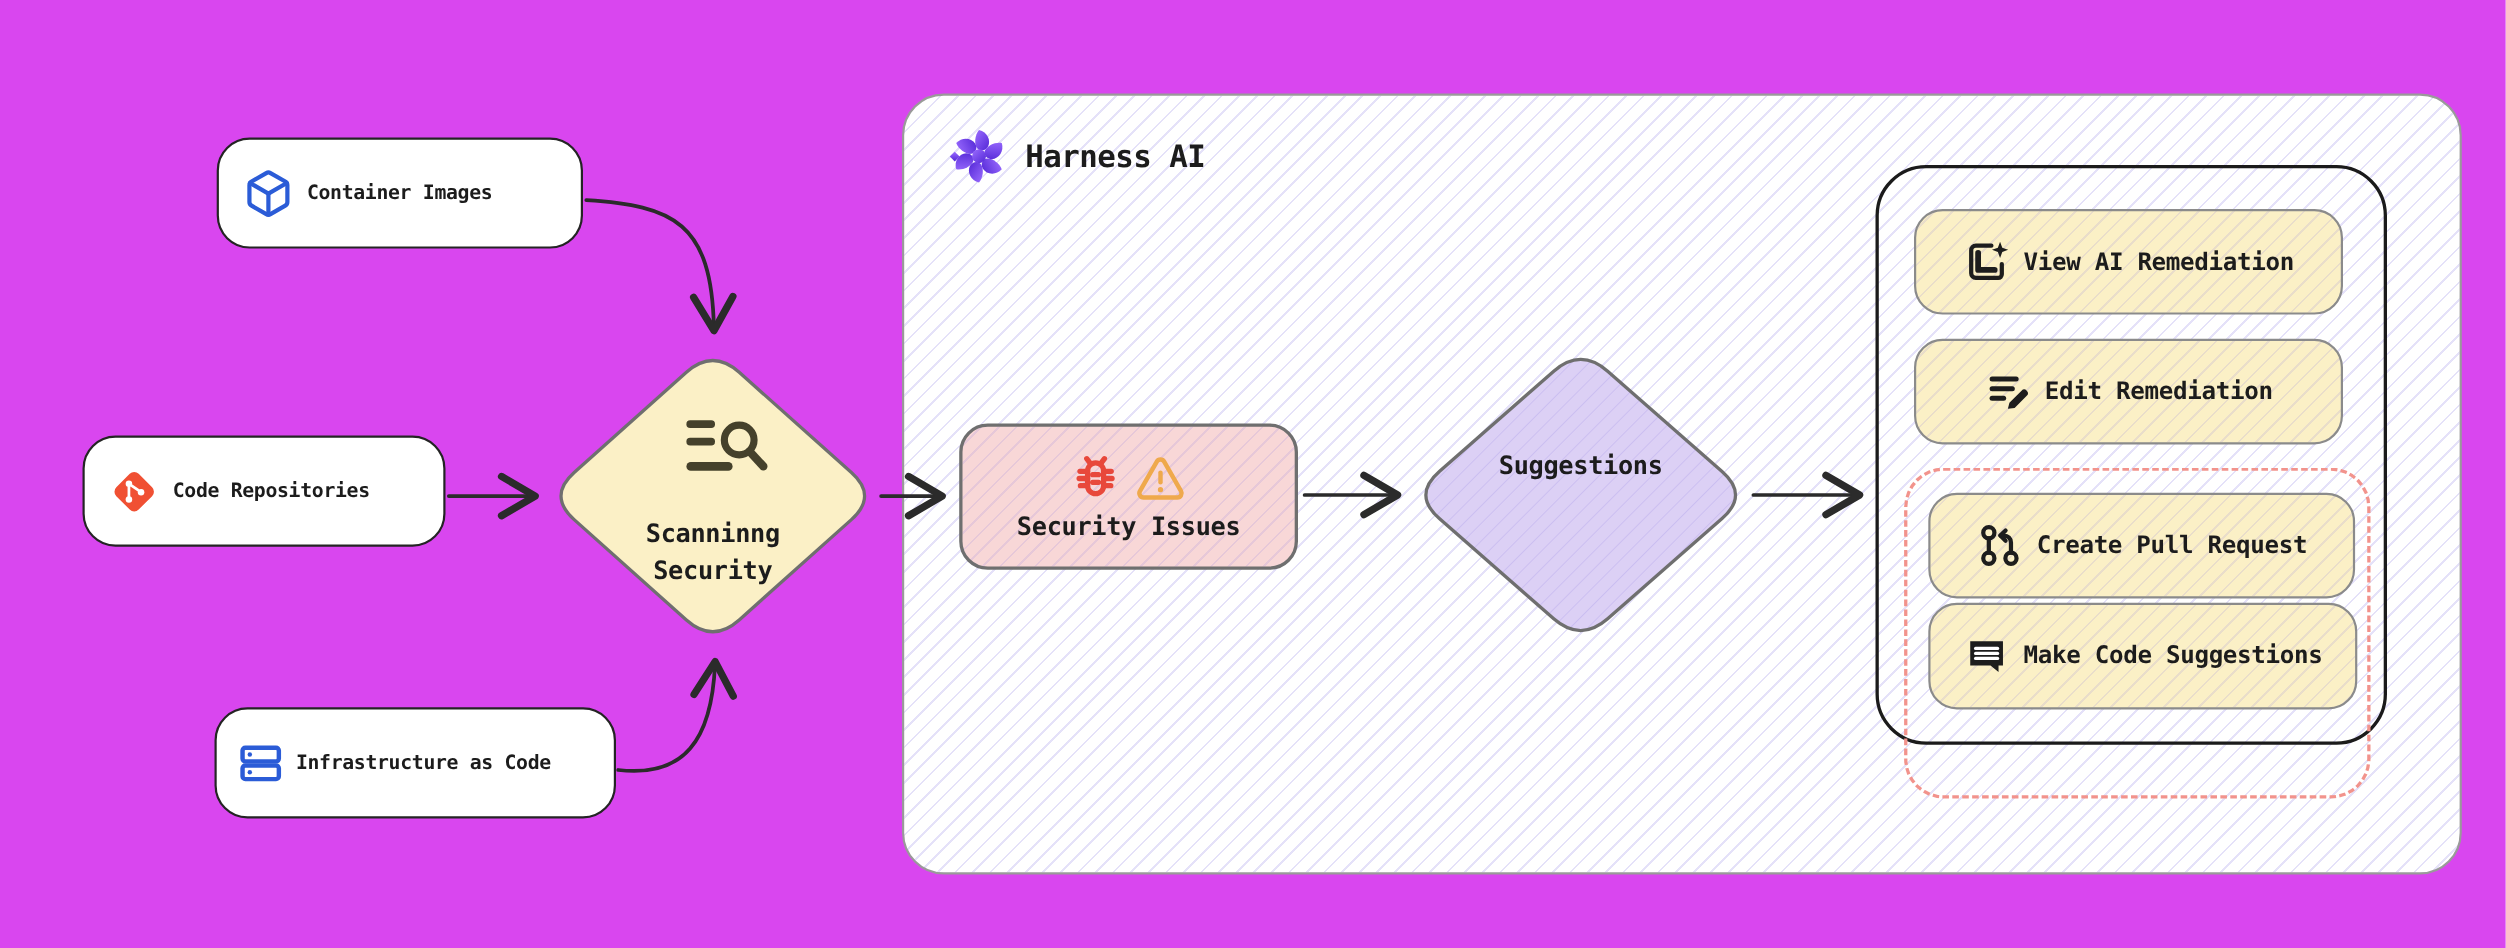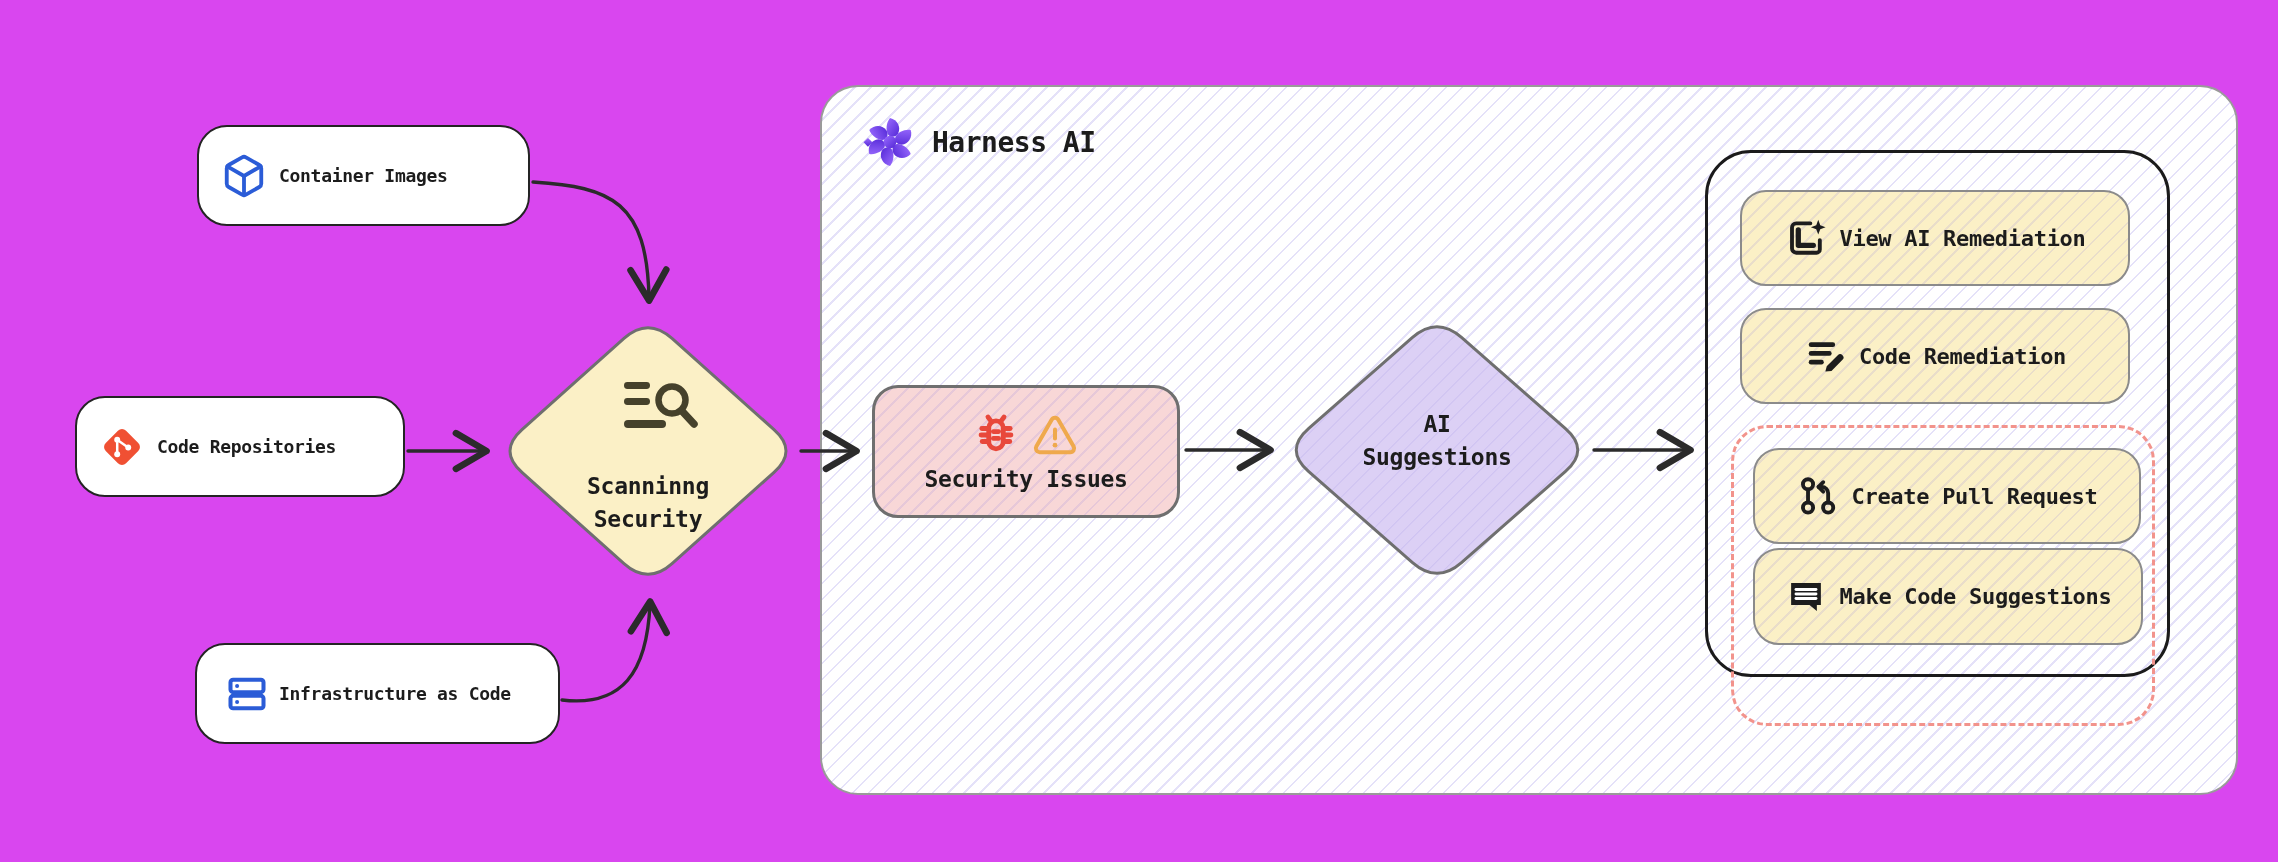--- a/index.html
+++ b/index.html
@@ -148,21 +148,21 @@
         <circle cx="30.5" cy="24.5" r="3.1"></circle>
       </g>
       <g stroke="#ffffff" stroke-width="2.6" stroke-linecap="round">
         <path d="M19 19.5v9"></path>
         <path d="M21.5 18.2 27.8 22.6"></path>
       </g>
     </svg>
     <span class="lbl">Code Repositories</span>
   </div>
 
-  <div class="node" style="left:195px; top:643px; width:365px; height:101px; padding-left:28px; gap:10px;">
+  <div class="node" style="left:195px; top:643px; width:365px; height:101px; padding-left:18px; gap:10px;">
     <svg width="44" height="44" viewBox="0 0 24 24">
       <g stroke="#2B5CD7" stroke-width="2.2" fill="none" stroke-linejoin="round">
         <rect x="3" y="4.2" width="18" height="6.8" rx="1.4"></rect>
         <rect x="3" y="13" width="18" height="6.8" rx="1.4"></rect>
       </g>
       <circle cx="6.6" cy="7.6" r="1.1" fill="#2B5CD7"></circle>
       <circle cx="6.6" cy="16.4" r="1.1" fill="#2B5CD7"></circle>
     </svg>
     <span class="lbl">Infrastructure as Code</span>
   </div>
@@ -203,21 +203,20 @@
           <path d="m21.73 18-8-14a2 2 0 0 0-3.48 0l-8 14A2 2 0 0 0 4 21h16a2 2 0 0 0 1.73-3Z"></path>
           <path d="M12 9.2v4.6"></path>
         </g>
         <circle cx="12" cy="17.3" r="1.25" fill="#EFA94C"></circle>
       </svg>
     </div>
     <span class="lbl">Security Issues</span>
   </div>
 
   <div class="dlabel" style="left:1287px; top:408px;">
-    <div>AI</div>
     <div>Suggestions</div>
   </div>
 
   <div class="panel">
 
     <div class="abtn hatched" style="left:32px; top:37px; width:390px; height:96px;">
       <svg width="42" height="42" viewBox="0 0 24 24">
         <g stroke="#1d1d1d" fill="none" stroke-linecap="round" stroke-linejoin="round">
           <path stroke-width="2.2" d="M14.5 3.6H6.4A2.4 2.4 0 0 0 4 6v12a2.4 2.4 0 0 0 2.4 2.4H18a1.9 1.9 0 0 0 1.9-1.9v-5.3"></path>
           <path stroke-width="3" d="M7.6 7.4v8.8h8.6"></path>
@@ -229,21 +228,21 @@
 
     <div class="abtn hatched" style="left:32px; top:155px; width:390px; height:96px;">
       <svg width="42" height="42" viewBox="0 0 24 24">
         <g stroke="#1d1d1d" stroke-width="2.6" stroke-linecap="round" fill="none">
           <path d="M4 5.5h12.5"></path>
             <path d="M4 10.5h10.5"></path>
             <path d="M4 15.5h6"></path>
         </g>
         <path d="M12.2 20.9l.8-3.1 6.3-6.3a1.9 1.9 0 0 1 2.7 2.7l-6.3 6.3z" fill="#1d1d1d"></path>
       </svg>
-      <span>Code Remediation</span>
+      <span>Edit Remediation</span>
     </div>
 
     <div class="dashed-group">
 
       <div class="abtn hatched" style="left:19px; top:20px; width:388px; height:96px;">
         <svg width="42" height="42" viewBox="0 0 24 24">
           <g stroke="#1d1d1d" stroke-width="2.2" fill="none" stroke-linecap="round" stroke-linejoin="round">
             <circle cx="6.3" cy="5.3" r="2.9"></circle>
             <path d="M6.3 8.2v7.4"></path>
             <circle cx="6.3" cy="18.6" r="2.9"></circle>

